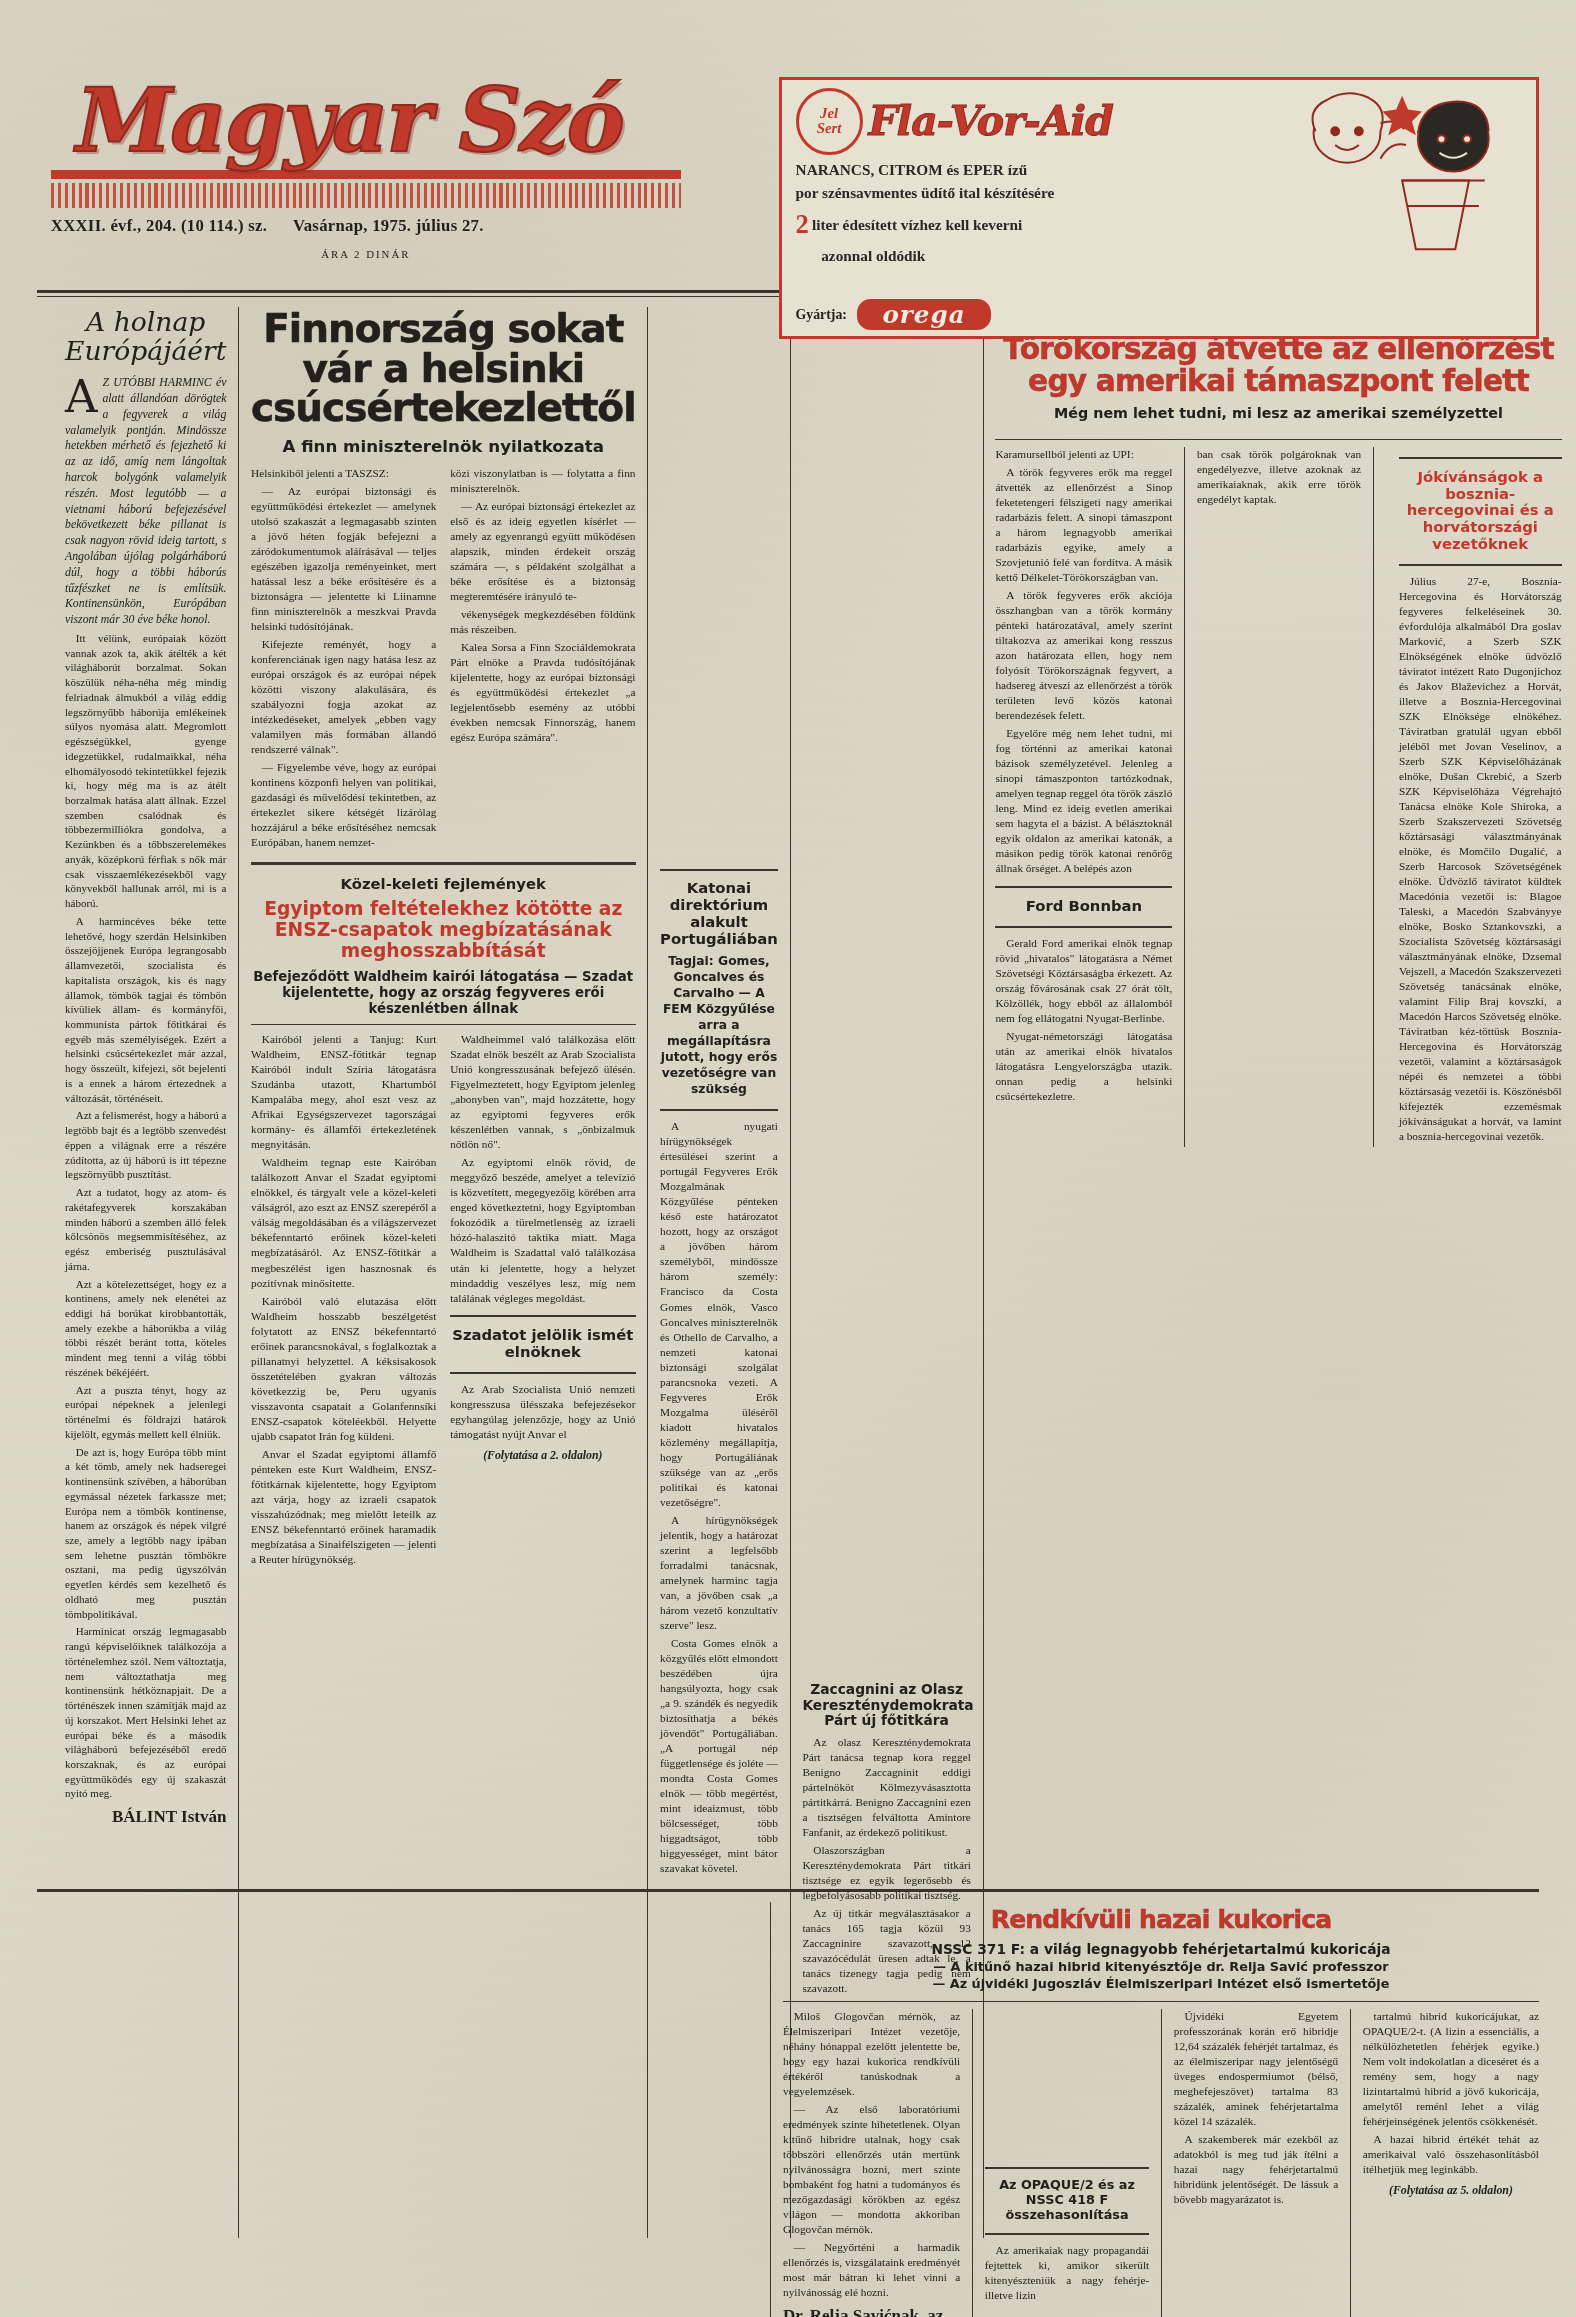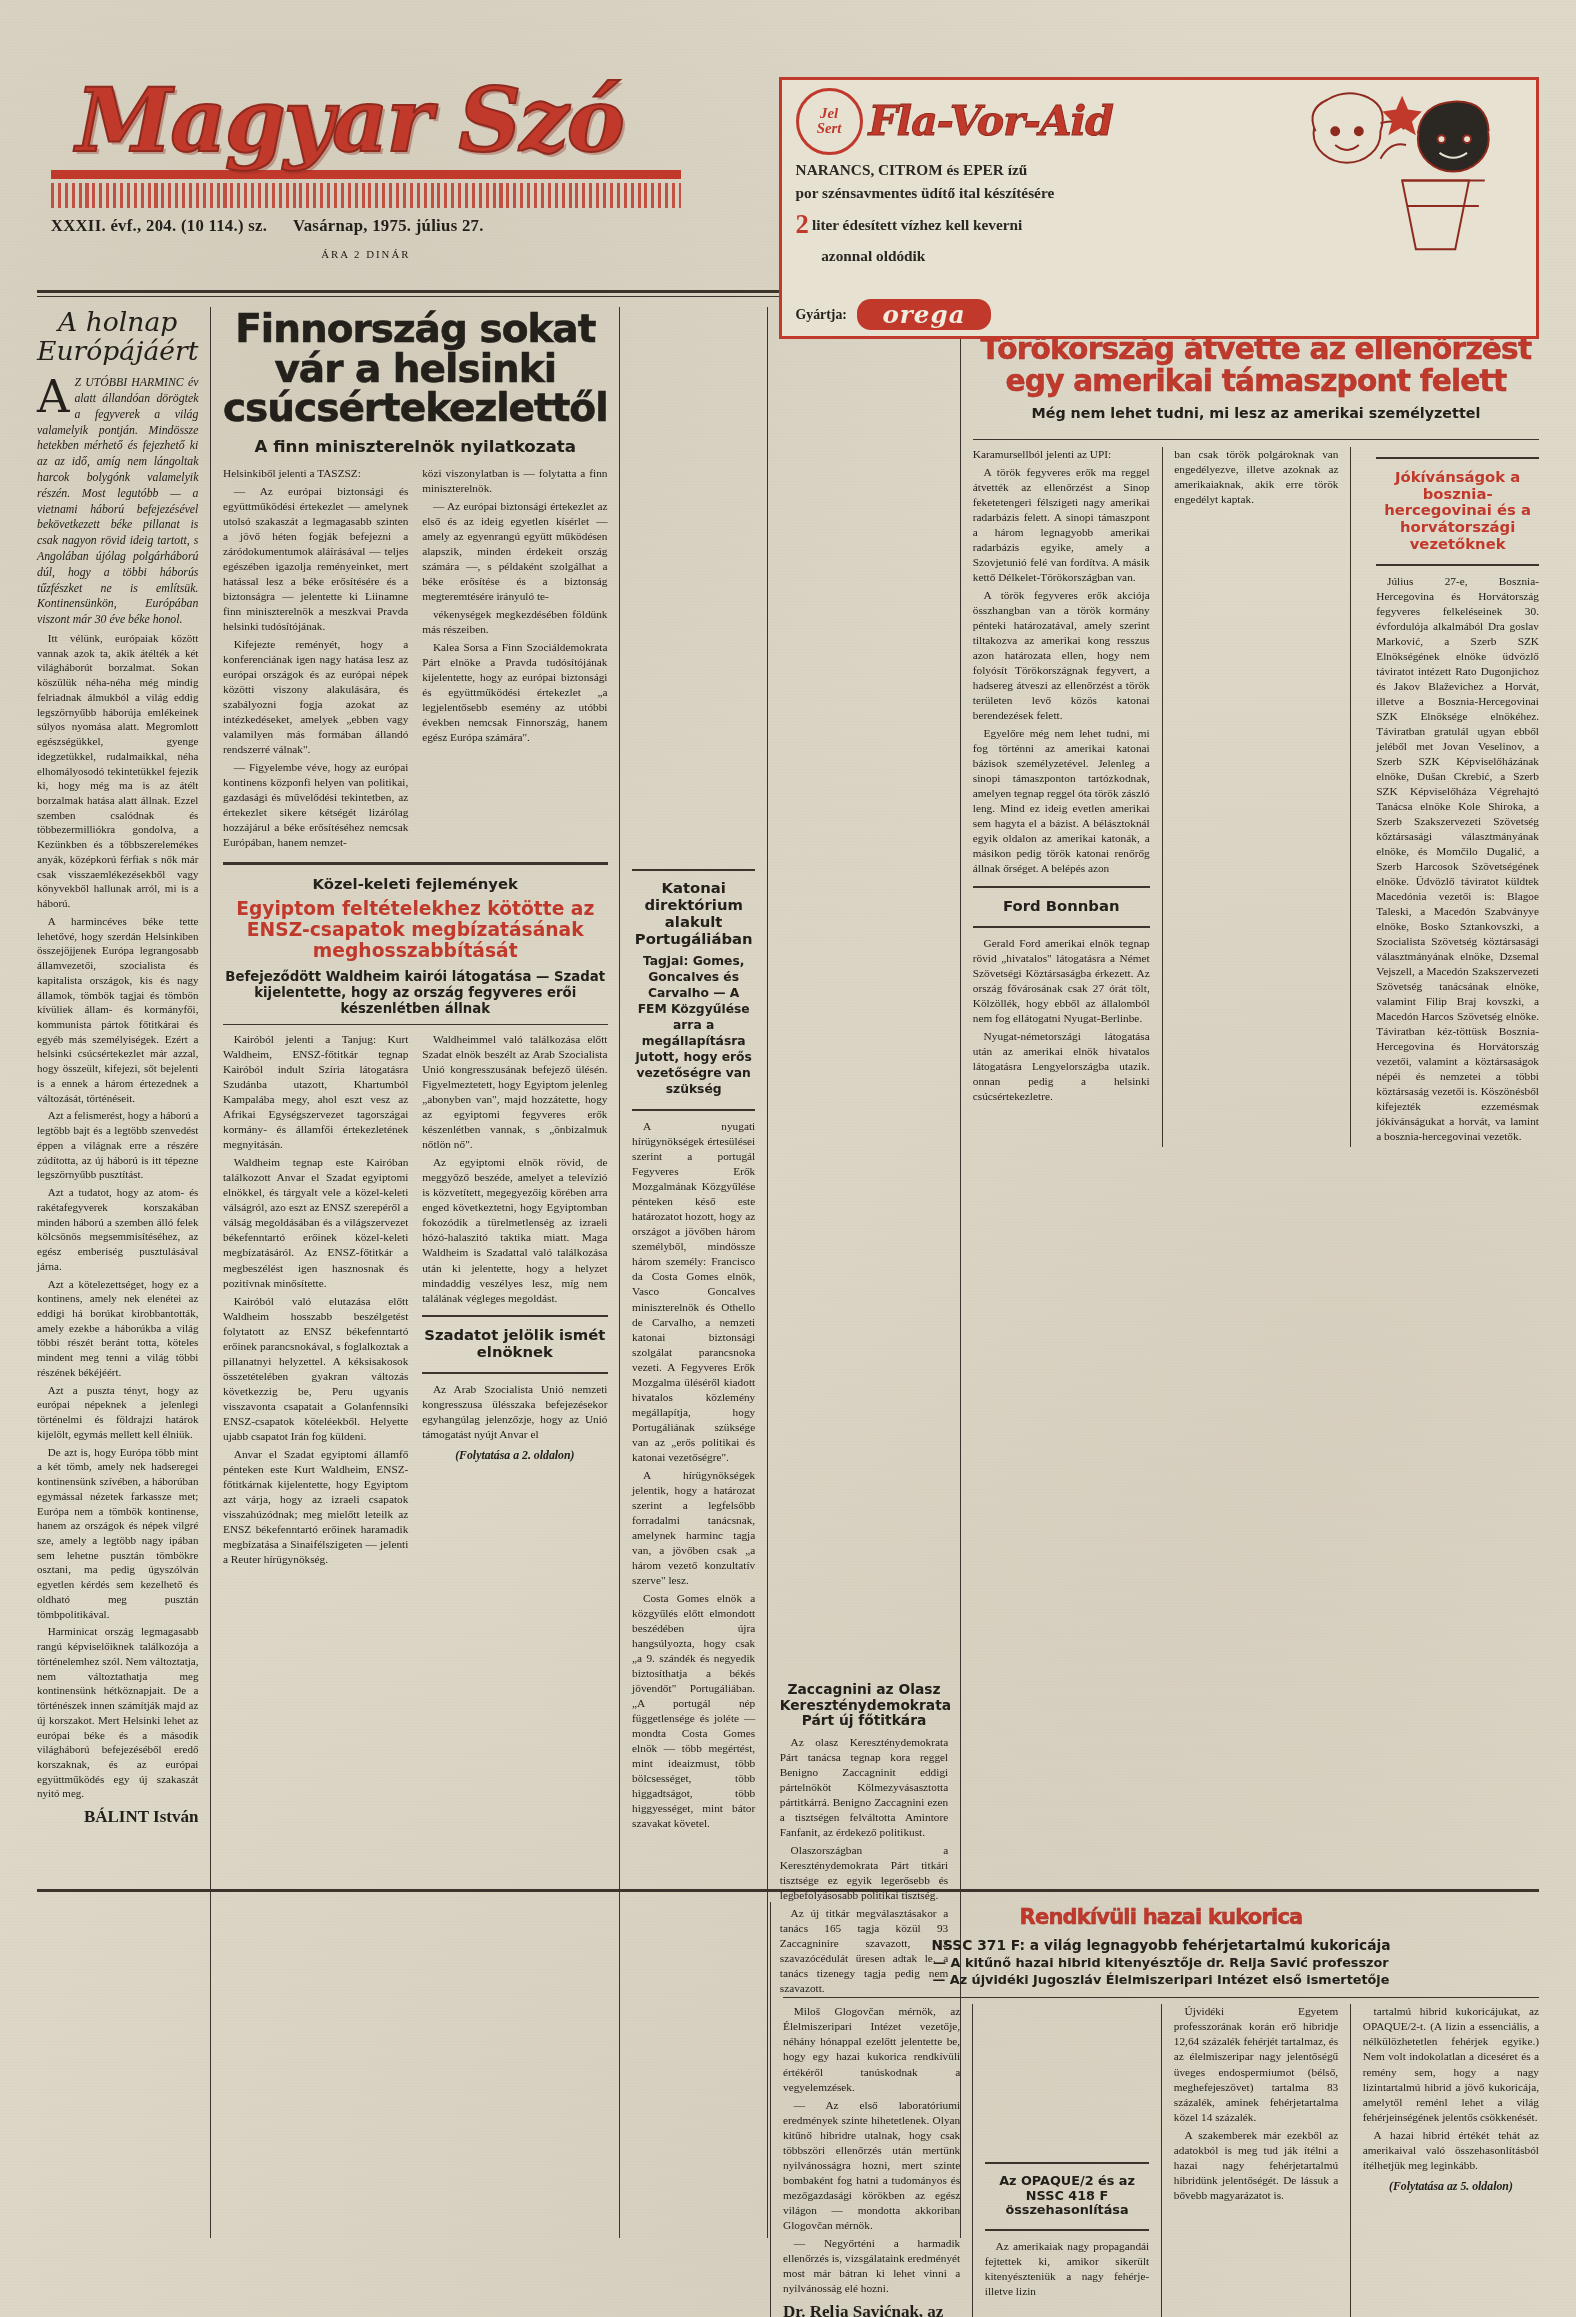--- a/index.html
+++ b/index.html
@@ -175,21 +175,21 @@
   .rule-thin  { border-top: 1.5px solid #3a342c; margin-top: 3px; }
 
   
   .content {
     display: flex;
     margin-top: 9.9px;
     gap: 0;
     height: 1931px;
   }
   .col { box-sizing: border-box; }
-  .c1 { width: 193px; padding-right: 11.8px; }
+  .c1 { width: 193px; padding-right: 11.8px; margin-left: 28px; }
   .c2 { width: 433px; padding: 0 11.8px; border-left: 1.5px solid #3a342c; }
   .c3 { width: 193px; padding: 0 11.8px; border-left: 1.5px solid #3a342c; }
   .c4 { width: 193px; padding: 0 11.8px; border-left: 1.5px solid #3a342c; }
 
   
   p.body {
     font-size: 11.3px;
     line-height: 1.33;
     text-align: justify;
     margin: 0 0 3px 0;
@@ -512,21 +512,21 @@
         </div>
       </div>
     </div>
   </div>
 
   <div style="position:absolute; left:37px; right:37px; bottom:19.7px; height:409px;">
     <div class="spanner" style="margin-top:0"></div>
     <div style="display:flex;">
       <div style="width:800px;"></div>
       <div style="flex:1; padding-left:11.8px; border-left:1.5px solid #3a342c;">
-        <h2 class="headline-red" style="font-size:21px;">Rendkívüli hazai kukorica</h2>
+        <h2 class="headline-red" style="font-size:25px;">Rendkívüli hazai kukorica</h2>
         <div class="subhead-center" style="font-size:13.8px; margin-bottom:2px;">NSSC 371 F: a világ legnagyobb fehérjetartalmú kukoricája</div>
         <div class="subhead-center" style="font-size:12.8px; margin-bottom:2px;">— A kitűnő hazai hibrid kitenyésztője dr. Relja Savić professzor</div>
         <div class="subhead-center" style="font-size:12.8px;">— Az újvidéki Jugoszláv Élelmiszeripari Intézet első ismertetője</div>
         <div class="hr-dash"></div>
         <div style="display:flex;">
           <div style="width:189px; padding-right:11.8px; box-sizing:border-box;">
             <p class="body">Miloš Glogovčan mérnök, az Élelmiszeripari Intézet vezetője, néhány hónappal ezelőtt jelentette be, hogy egy hazai kukorica rendkívüli értékéről tanúskodnak a vegyelemzések.</p>
             <p class="body">— Az első laboratóriumi eredmények szinte hihetetlenek. Olyan kitűnő hibridre utalnak, hogy csak többszöri ellenőrzés után mertünk nyilvánosságra hozni, mert szinte bombaként fog hatni a tudományos és mezőgazdasági körökben az egész világon — mondotta akkoriban Glogovčan mérnök.</p>
             <p class="body">— Negyőrténi a harmadik ellenőrzés is, vizsgálataink eredményét most már bátran ki lehet vinni a nyilvánosság elé hozni.</p>
             <div class="byline left">Dr. Relja Savićnak, az</div>

